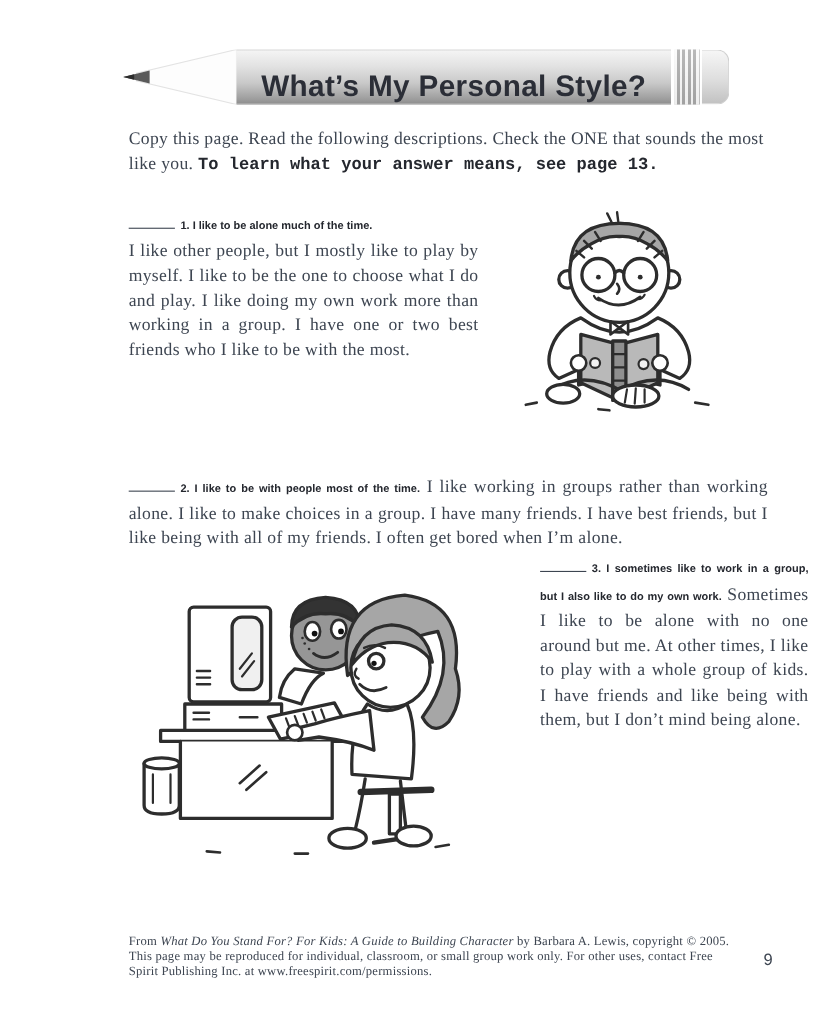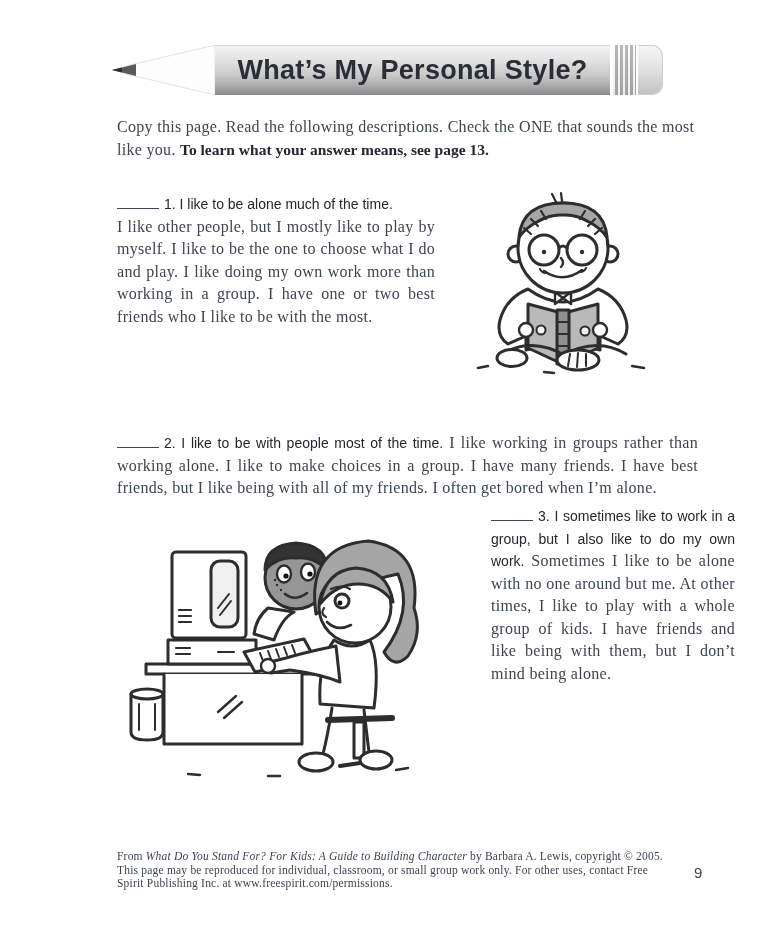--- a/index.html
+++ b/index.html
@@ -6,21 +6,21 @@
   html,body { background:#ffffff; }
   .page {
     position:relative; width:764px; height:941px; background:#ffffff;
     font-family:"Liberation Serif", serif; color:#3d4551; overflow:hidden;
   }
 
   
   .pencil { position:absolute; left:110px; top:45px; width:553px; height:50px; display:flex; align-items:stretch; }
   .tip-svg { width:105px; height:50px; flex:0 0 auto; display:block; }
   .barrel {
-    flex:1; display:flex; align-items:center; justify-content:center;
+    flex:1; display:flex; align-items:flex-end; justify-content:center;
     background:linear-gradient(#f4f4f4, #e2e2e2 30%, #c8c8c8 62%, #9d9d9d 92%, #8f8f8f);
     border-top:1px solid #d8d8d8; border-bottom:1px solid #8a8a8a;
   }
   .barrel h1 {
     font-family:"Liberation Sans", sans-serif; font-weight:bold;
     font-size:27px; letter-spacing:.3px; color:#2b2e37; white-space:nowrap;
   }
   .ferrule {
     width:23px; margin-left:3px;
     background:
@@ -28,25 +28,25 @@
       linear-gradient(#f0f0f0, #b9b9b9);
   }
   .eraser {
     width:25px; margin-left:2px; border-radius:0 11px 11px 0;
     background:linear-gradient(#f6f6f6, #dedede 55%, #c2c2c2);
     border:1px solid #cfcfcf; border-left:none;
   }
 
   
   .intro { position:absolute; left:117px; top:116px; width:580px; font-size:16px; line-height:22.5px; letter-spacing:.3px; }
-  .sansbold { font-family:Liberation Serif, serif; font-weight:bold; color:#24272e; letter-spacing:0; }
+  .sansbold { font-family:Liberation Mono, monospace; font-weight:bold; color:#24272e; letter-spacing:0; }
   .intro .sansbold { font-size:15.5px; }
 
   .item { position:absolute; font-size:16px; line-height:22.5px; letter-spacing:.3px; text-align:justify; }
-  .item .heading { font-family:"Liberation Sans", sans-serif; font-weight:normal; font-size:14px; color:#24272e; letter-spacing:0; }
+  .item .heading { font-family:"Liberation Sans", sans-serif; font-weight:bold; font-size:10px; color:#24272e; letter-spacing:0; }
   .blank {
     display:inline-block; width:42px; height:3px; vertical-align:baseline;
     border-bottom:1.6px solid #3d4551; margin-right:5px;
   }
   .item1-text { left:117px; top:193px; width:318px; }
   .item2-text { left:117px; top:384px; width:581px;margin-top:48px; }
   .item3-text { left:455px; top:505px; width:244px;margin-left:36px; }
 
   .illus { position:absolute; }
   .illus1 { left:456px; top:190px; }

